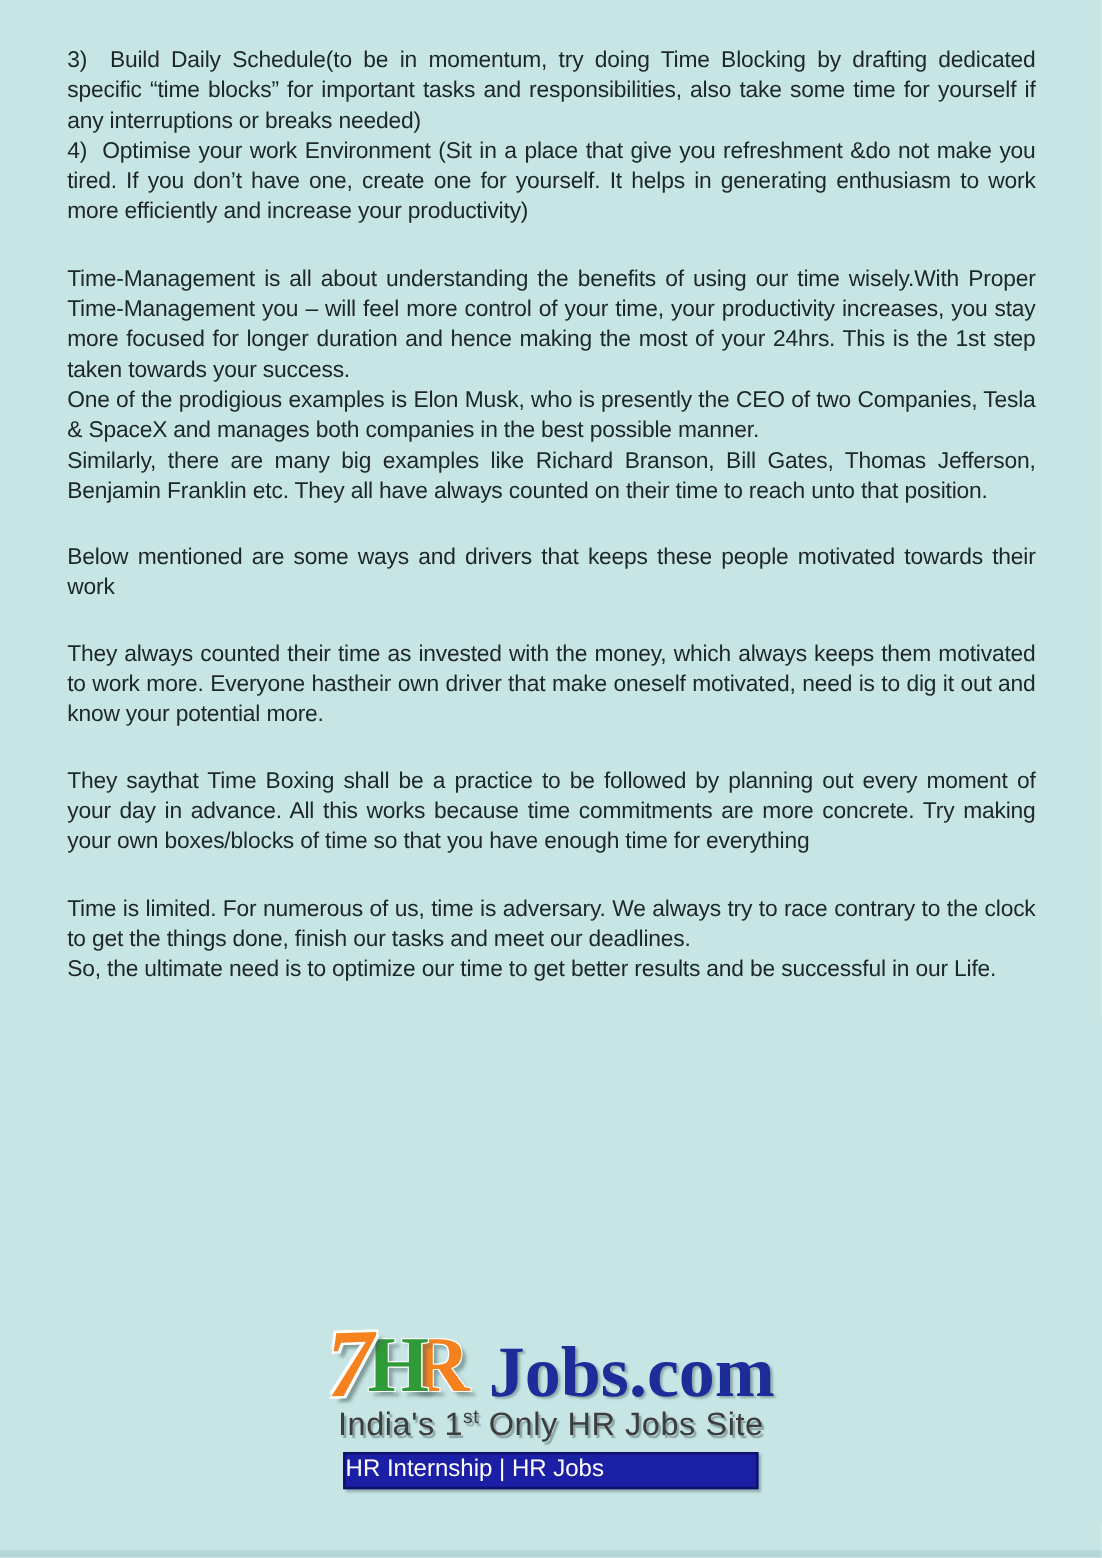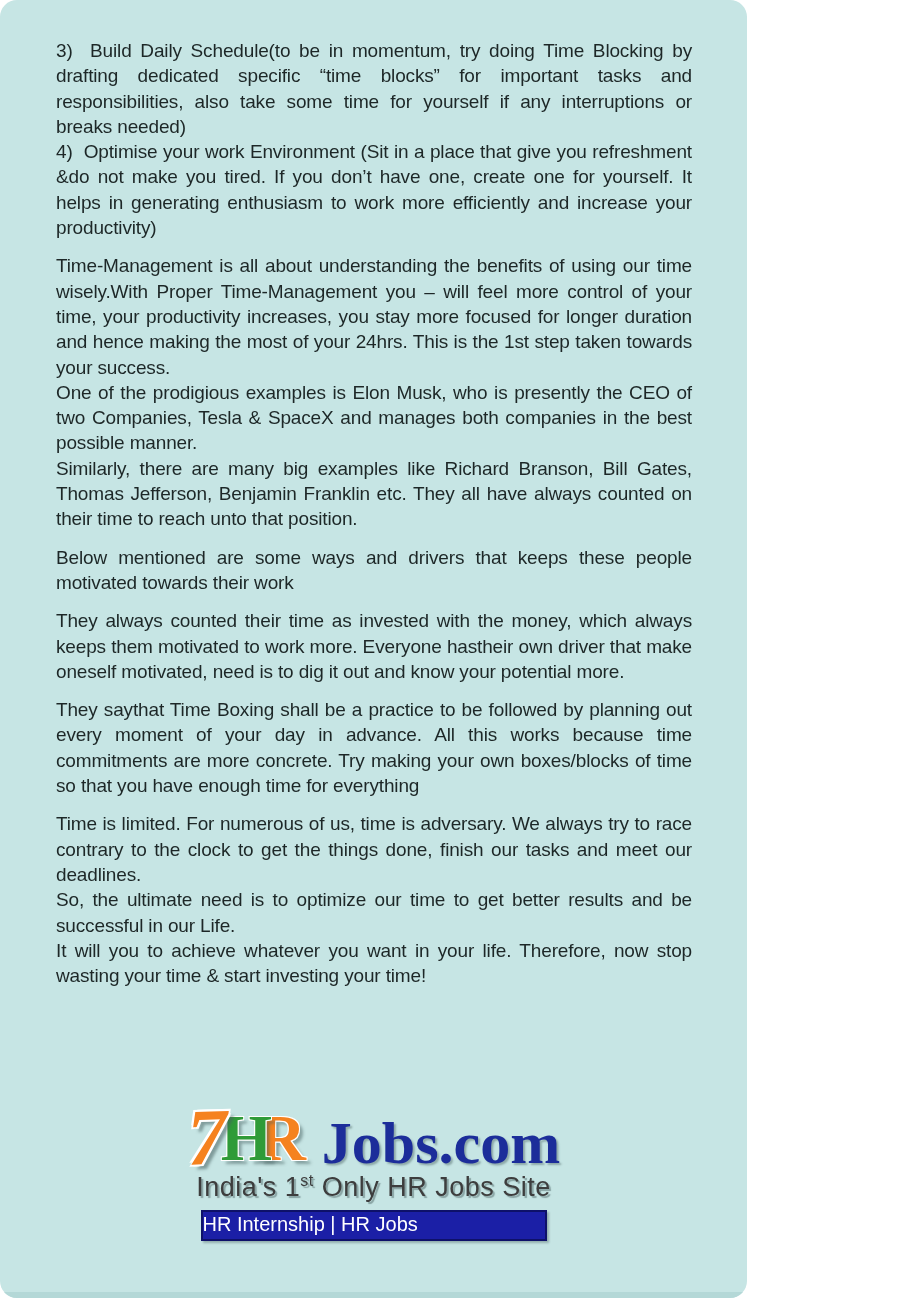--- a/index.html
+++ b/index.html
@@ -10,38 +10,37 @@
     --domain-blue:#1c2d9a;
     --banner-bg:#1b1fa6;
     --banner-border:#0e1169;
     --tagline-gray:#3d3d3d;
   }
   *{margin:0;padding:0;box-sizing:border-box;}
   html,body{width:918px;}
   body{font-family:"Liberation Sans",sans-serif;}
   .page{
     position:relative;
-    width:747px;height:1298px;
+    width:918px;height:1298px;
     background:var(--bg);
     overflow:hidden;
-    border-radius:17px;
   }
   .article{
     position:absolute;
     top:38px;left:56px;right:55px;
     color:var(--text);
     font-size:19px;
     line-height:25.3px;
     letter-spacing:-0.15px;
   }
   .para{
     text-align:justify;
     margin:0;
   }
-  .para.gap{margin-top:13px;}
+  .para.gap{margin-top:30px;}
 
   .footer{
     position:absolute;
     top:1101px;
     left:50%;
     transform:translateX(-50%);
     width:346px;
     display:flex;
     flex-direction:column;
     align-items:center;
@@ -138,21 +137,20 @@
       <p class="para">3)&nbsp; Build Daily Schedule(to be in momentum, try doing Time Blocking by drafting dedicated specific “time blocks” for important tasks and responsibilities, also take some time for yourself if any interruptions or breaks needed)</p>
       <p class="para">4)&nbsp; Optimise your work Environment (Sit in a place that give you refreshment &amp;do not make you tired. If you don’t have one, create one for yourself. It helps in generating enthusiasm to work more efficiently and increase your productivity)</p>
       <p class="para gap">Time-Management is all about understanding the benefits of using our time wisely.With Proper Time-Management you – will feel more control of your time, your productivity increases, you stay more focused for longer duration and hence making the most of your 24hrs. This is the 1st step taken towards your success.</p>
       <p class="para">One of the prodigious examples is Elon Musk, who is presently the CEO of two Companies, Tesla &amp; SpaceX and manages both companies in the best possible manner.</p>
       <p class="para">Similarly, there are many big examples like Richard Branson, Bill Gates, Thomas Jefferson, Benjamin Franklin etc. They all have always counted on their time to reach unto that position.</p>
       <p class="para gap">Below mentioned are some ways and drivers that keeps these people motivated towards their work</p>
       <p class="para gap">They always counted their time as invested with the money, which always keeps them motivated to work more. Everyone hastheir own driver that make oneself motivated, need is to dig it out and know your potential more.</p>
       <p class="para gap">They saythat Time Boxing shall be a practice to be followed by planning out every moment of your day in advance. All this works because time commitments are more concrete. Try making your own boxes/blocks of time so that you have enough time for everything</p>
       <p class="para gap">Time is limited. For numerous of us, time is adversary. We always try to race contrary to the clock to get the things done, finish our tasks and meet our deadlines.</p>
       <p class="para">So, the ultimate need is to optimize our time to get better results and be successful in our Life.</p>
-      <p class="para">It will you to achieve whatever you want in your life. Therefore, now stop wasting your time &amp; start investing your time!</p>
     </div>
 
   <div class="footer">
     <div class="logo-row">
       <div class="logo-7hr">
         <span class="l7">7</span>
         <span class="lh">H</span>
         <span class="lr">R</span>
       </div>
       <span class="ldomain">Jobs.com</span>

